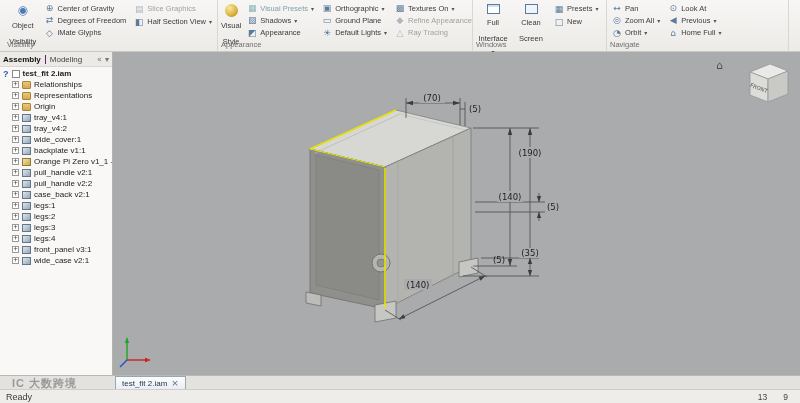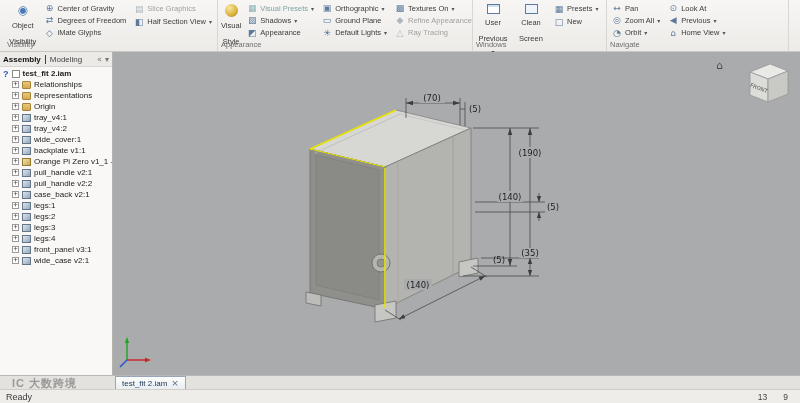--- a/index.html
+++ b/index.html
@@ -164,21 +164,21 @@
           </div>
         </div>
       </div>
       <div class="rlabel">Appearance</div>
     </div>
 
     <div class="rgroup g-win">
       <div class="rbody">
         <div class="bigbtn w34">
           <span class="winicon"></span>
-          <span class="biglabel">User Previous</span>
+          <span class="biglabel">Full Interface</span>
           <span class="caret">▾</span>
         </div>
         <div class="bigbtn w34">
           <span class="scricon"></span>
           <span class="biglabel">Clean Screen</span>
         </div>
         <div class="rcol">
           <div class="sbtn">
             <span class="icon">▦</span>
             <span>Presets</span>
@@ -216,21 +216,21 @@
             <span class="icon">⊙</span>
             <span>Look At</span>
           </div>
           <div class="sbtn">
             <span class="icon">◀</span>
             <span>Previous</span>
             <span class="caret">▾</span>
           </div>
           <div class="sbtn">
             <span class="icon">⌂</span>
-            <span>Home View</span>
+            <span>Home Full</span>
             <span class="caret">▾</span>
           </div>
         </div>
       </div>
       <div class="rlabel">Navigate</div>
     </div>
   </div>
 
   <div class="main">
 

